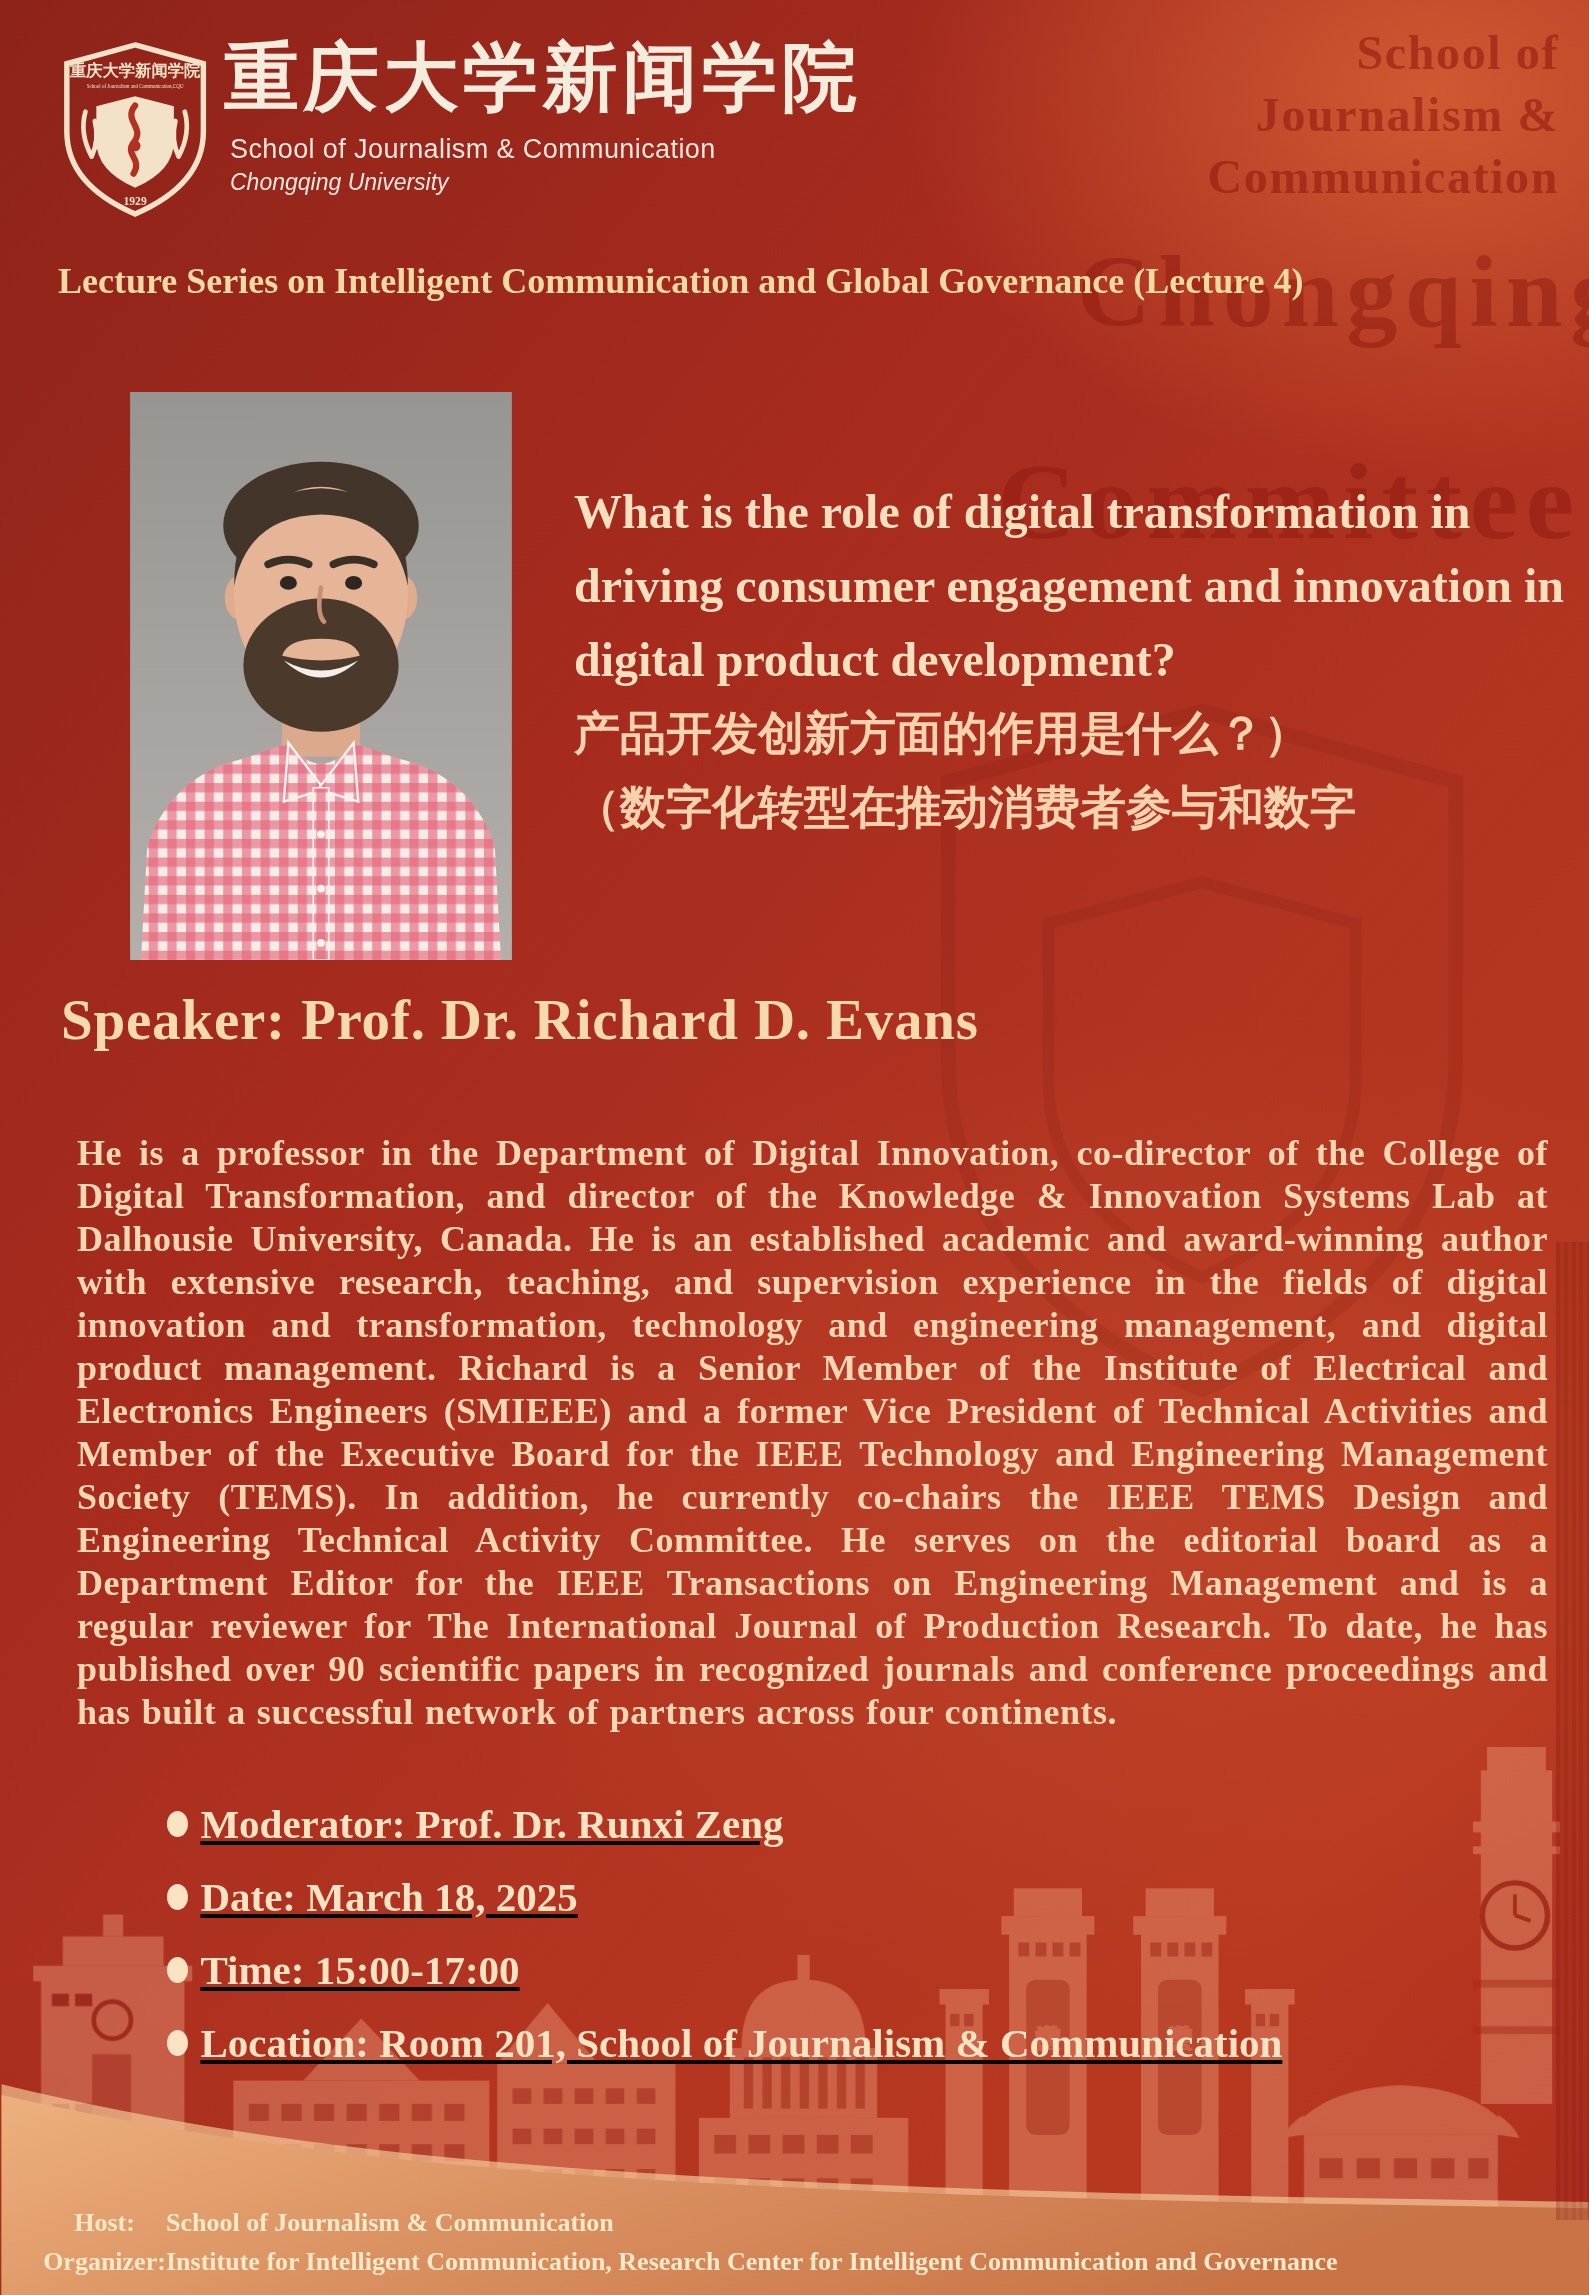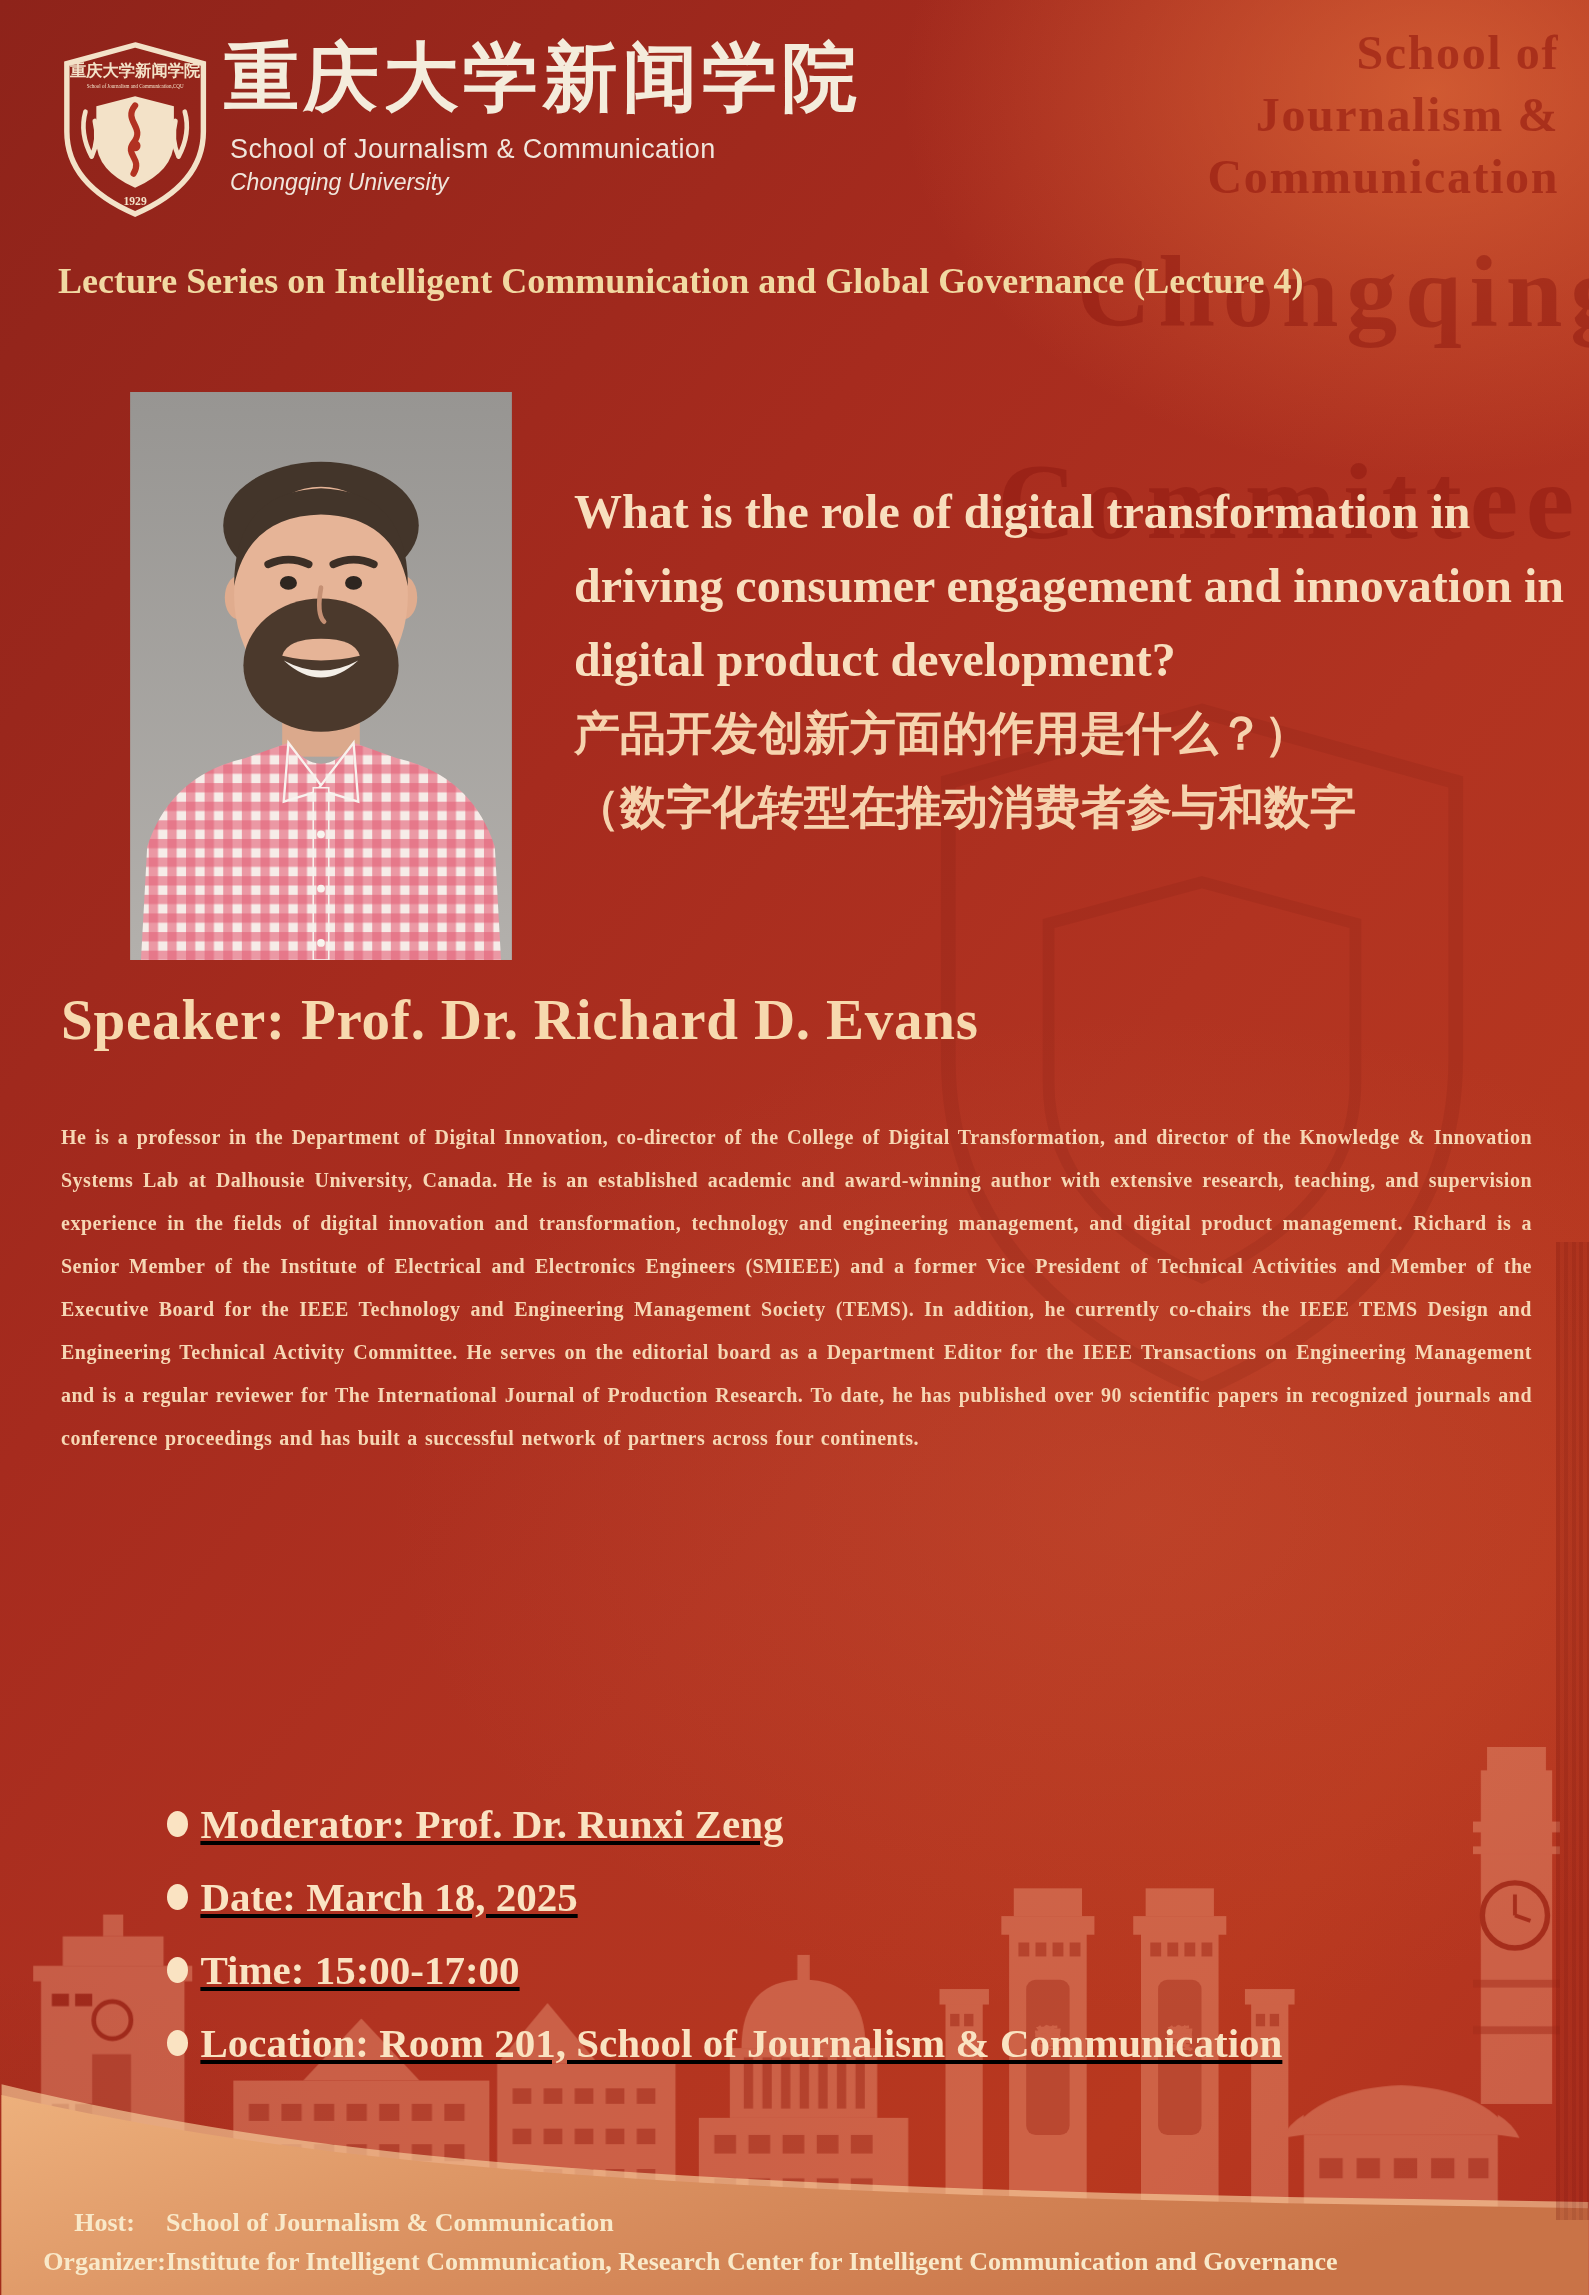--- a/index.html
+++ b/index.html
@@ -62,22 +62,22 @@
     position:absolute; left:574px; top:475px; width:994px;
     font-weight:bold; color:#f8dfbe; font-size:48px; line-height:74px;
   }
   .question .q-zh{font-size:46px; color:#f6d3ae;}
   .question .q-zh span{display:block;}
   .speaker{
     position:absolute; left:61px; top:987px; margin:0;
     font-size:57px; font-weight:bold; color:#f7d9ae; letter-spacing:0.8px;
   }
   .bio{
-    position:absolute; left:61px; top:1116px; width:1471px; margin:0;
-    font-size:20px; line-height:43px; font-weight:bold; color:#f6d7b4;
+    position:absolute; left:61px; top:1116px; width:1471px; margin:16px;
+    font-size:36px; line-height:43px; font-weight:bold; color:#f6d7b4;
     text-align:justify; letter-spacing:0.5px; word-spacing:1.6px;
   }
   
   .details{
     position:absolute; left:155px; top:1775px; margin:12px; padding:0; list-style:none;text-decoration:underline;
   }
   .details li{
     display:flex; align-items:center; height:73px;
     font-size:41px; font-weight:bold; color:#fae3c2;
   }

